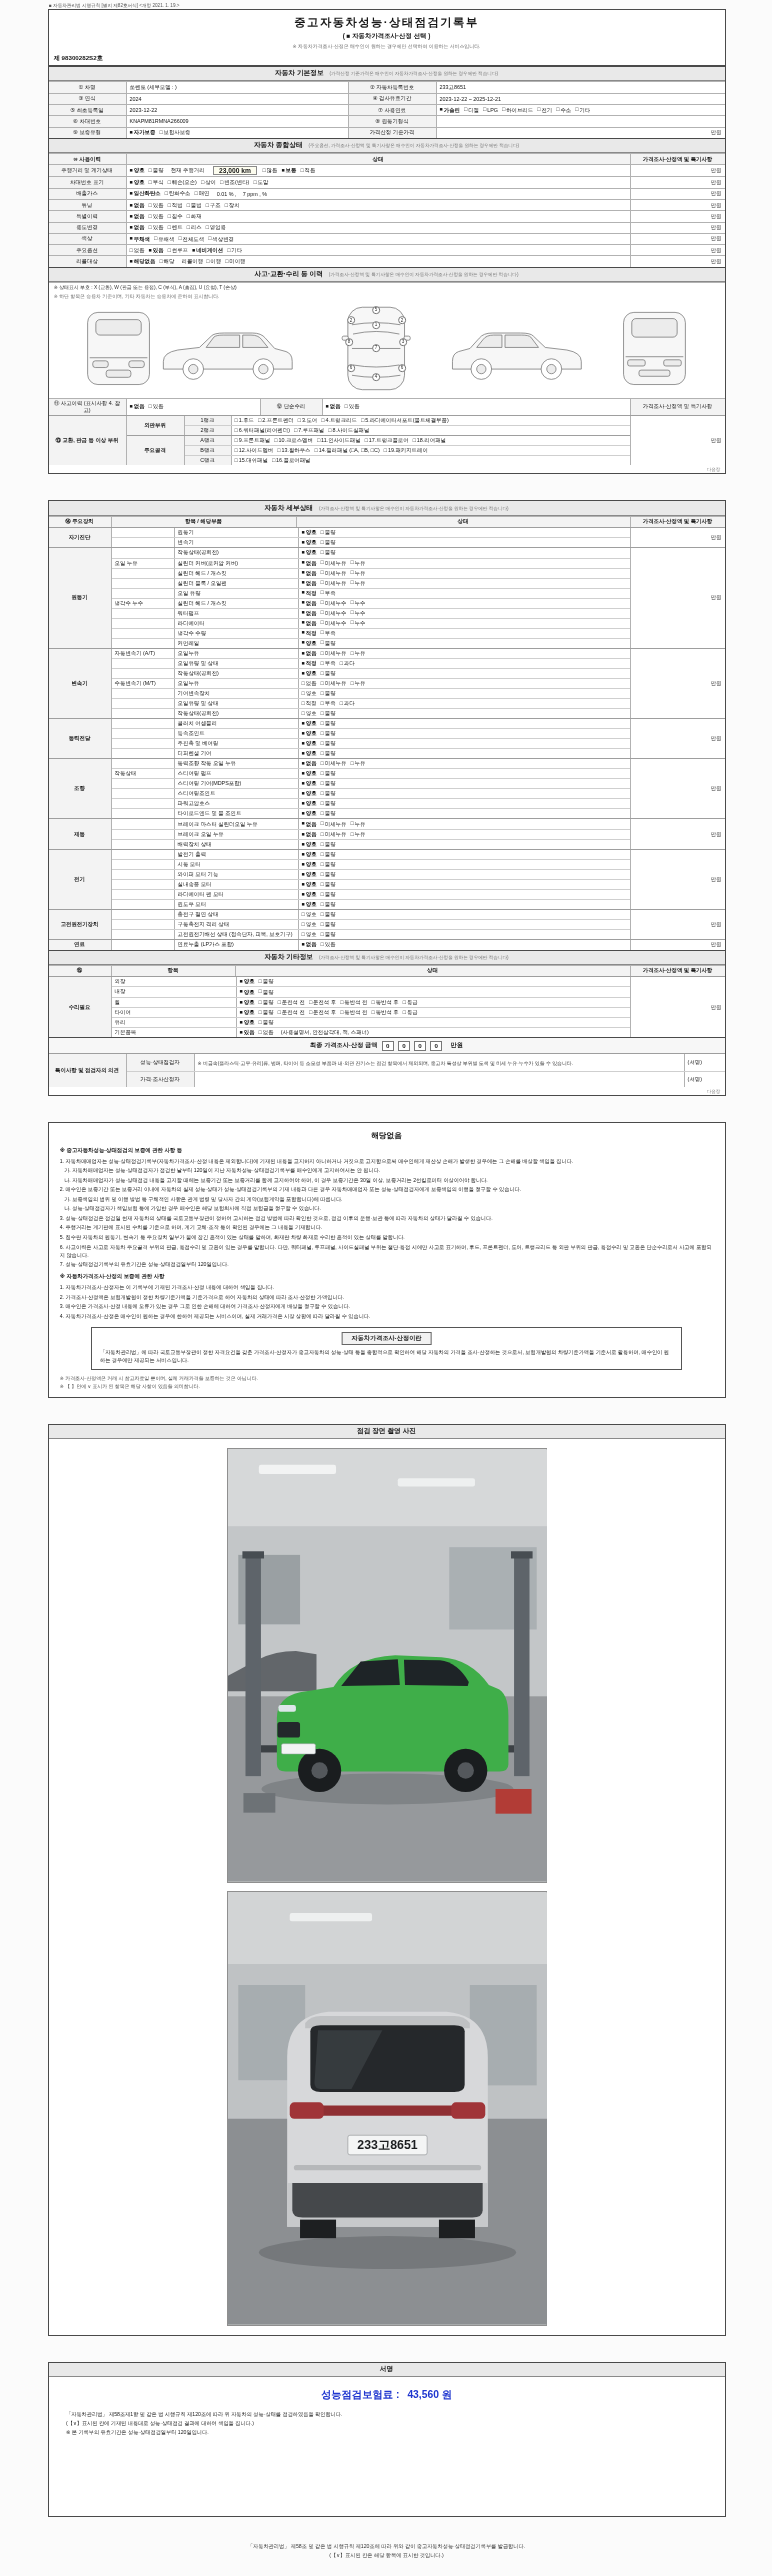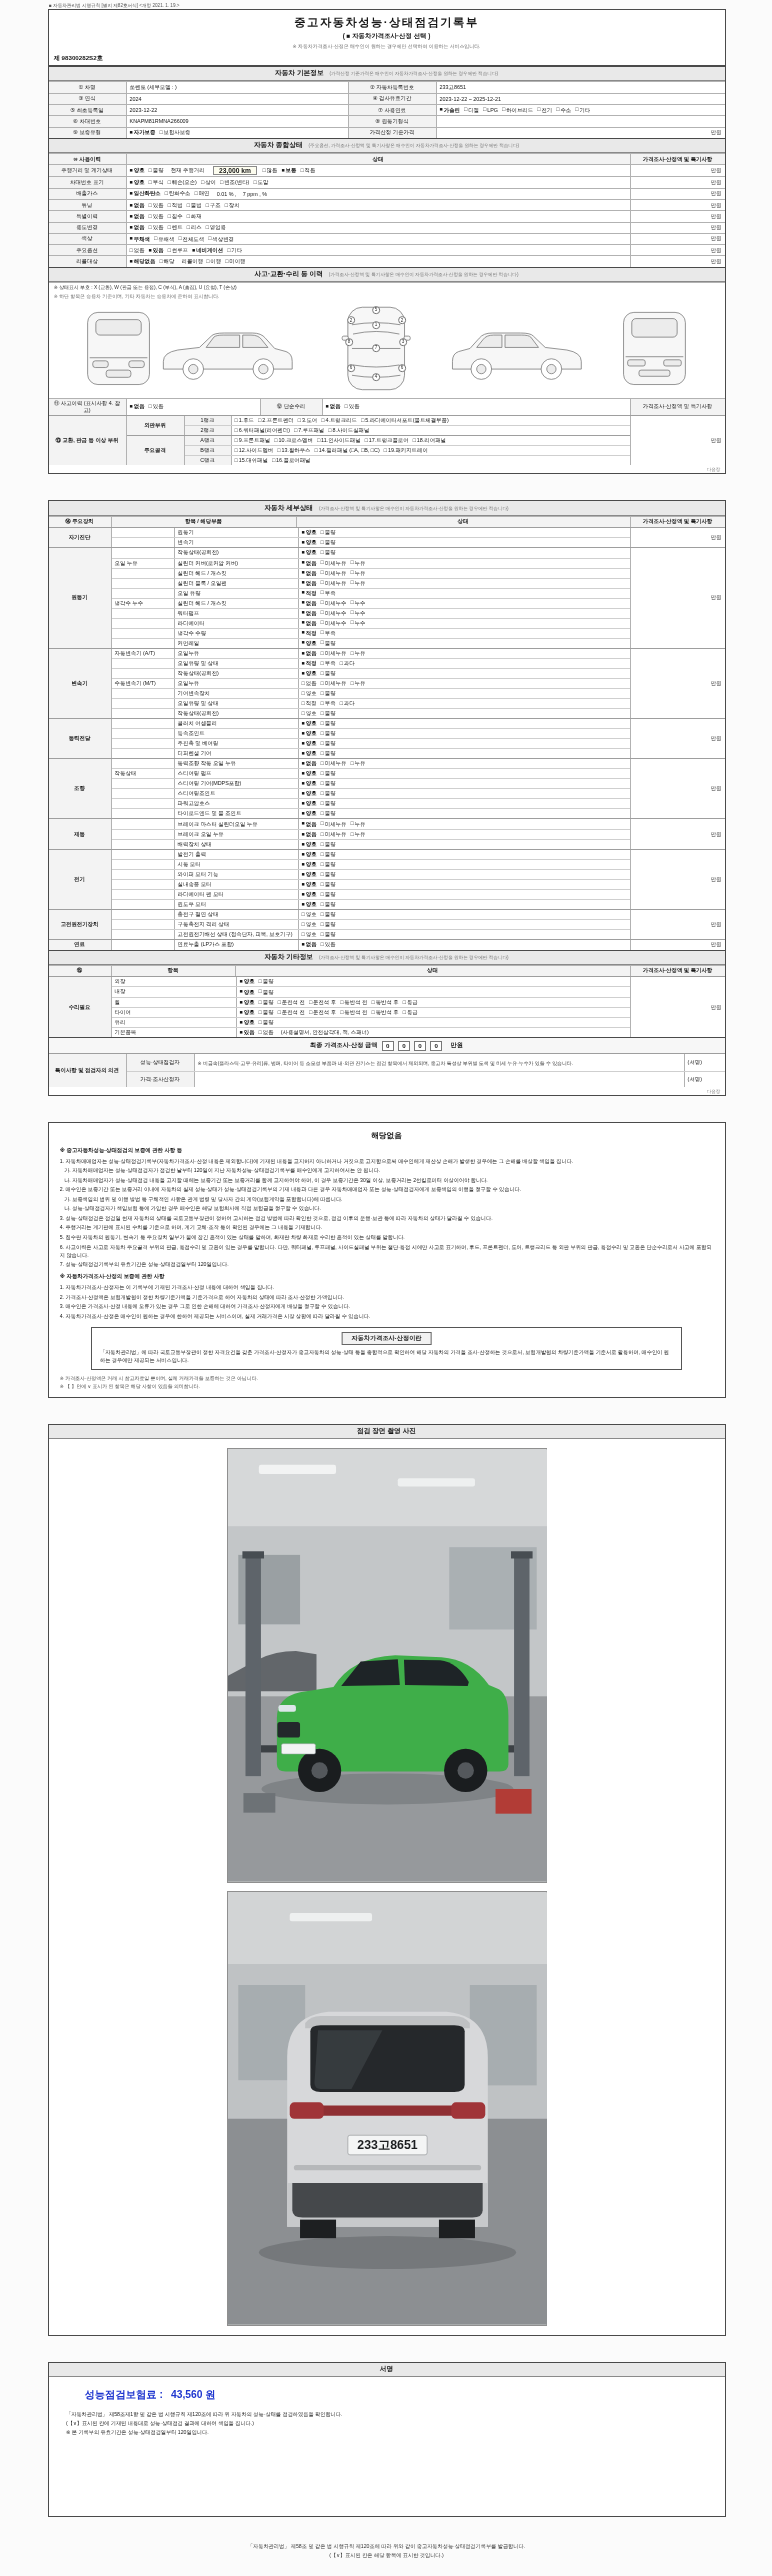--- a/index.html
+++ b/index.html
@@ -61,21 +61,21 @@
   .n-sec{font-weight:bold;font-size:5.4px;margin:5.2px 0 2.6px}
   .n-line{font-size:5.2px;line-height:1.55;margin:1.5px 0;white-space:pre-wrap}
   .n-box{border:0.8px solid #555;margin:7.2px 31px 5.2px;padding:4.1px 8.2px}
   .n-box-title{text-align:center;font-weight:bold;font-size:6.2px;margin-bottom:3.1px;
                border:0.5px solid #666;display:inline-block;padding:1px 9.3px;position:relative;left:50%;transform:translateX(-50%);background:#f2f2f2}
   .n-box-text{font-size:5.2px;line-height:1.6}
   .n-foot{font-size:4.9px;color:#444;margin:1.5px 0}
   .photobox{padding-bottom:6.2px}
   .ph-wrap{width:320px;margin:8.2px auto 3.1px;border:0.5px solid #8f8f8f;line-height:0}
   .signbox{min-height:155px}
-  .fee{text-align:left;padding:10.3px 36px 5.2px;color:#1f36cf;font-weight:bold;font-size:10.3px}
+  .fee{text-align:center;padding:10.3px 36px 5.2px;color:#1f36cf;font-weight:bold;font-size:10.3px}
   .fee .feeval{margin-left:5.2px}
   .sign-line{font-size:5.2px;line-height:1.7;padding:0 17.5px;color:#222}
   .sign-lines{padding:3.1px 0 9.3px}
   .footer-line{text-align:center;font-size:5.2px;color:#333;margin:1.5px 0}
 </style>
 </head>
 <body>
 
 <div class="top-note">■ 자동차관리법 시행규칙 [별지 제82호서식] &lt;개정 2021. 1. 19.&gt;</div>
 

